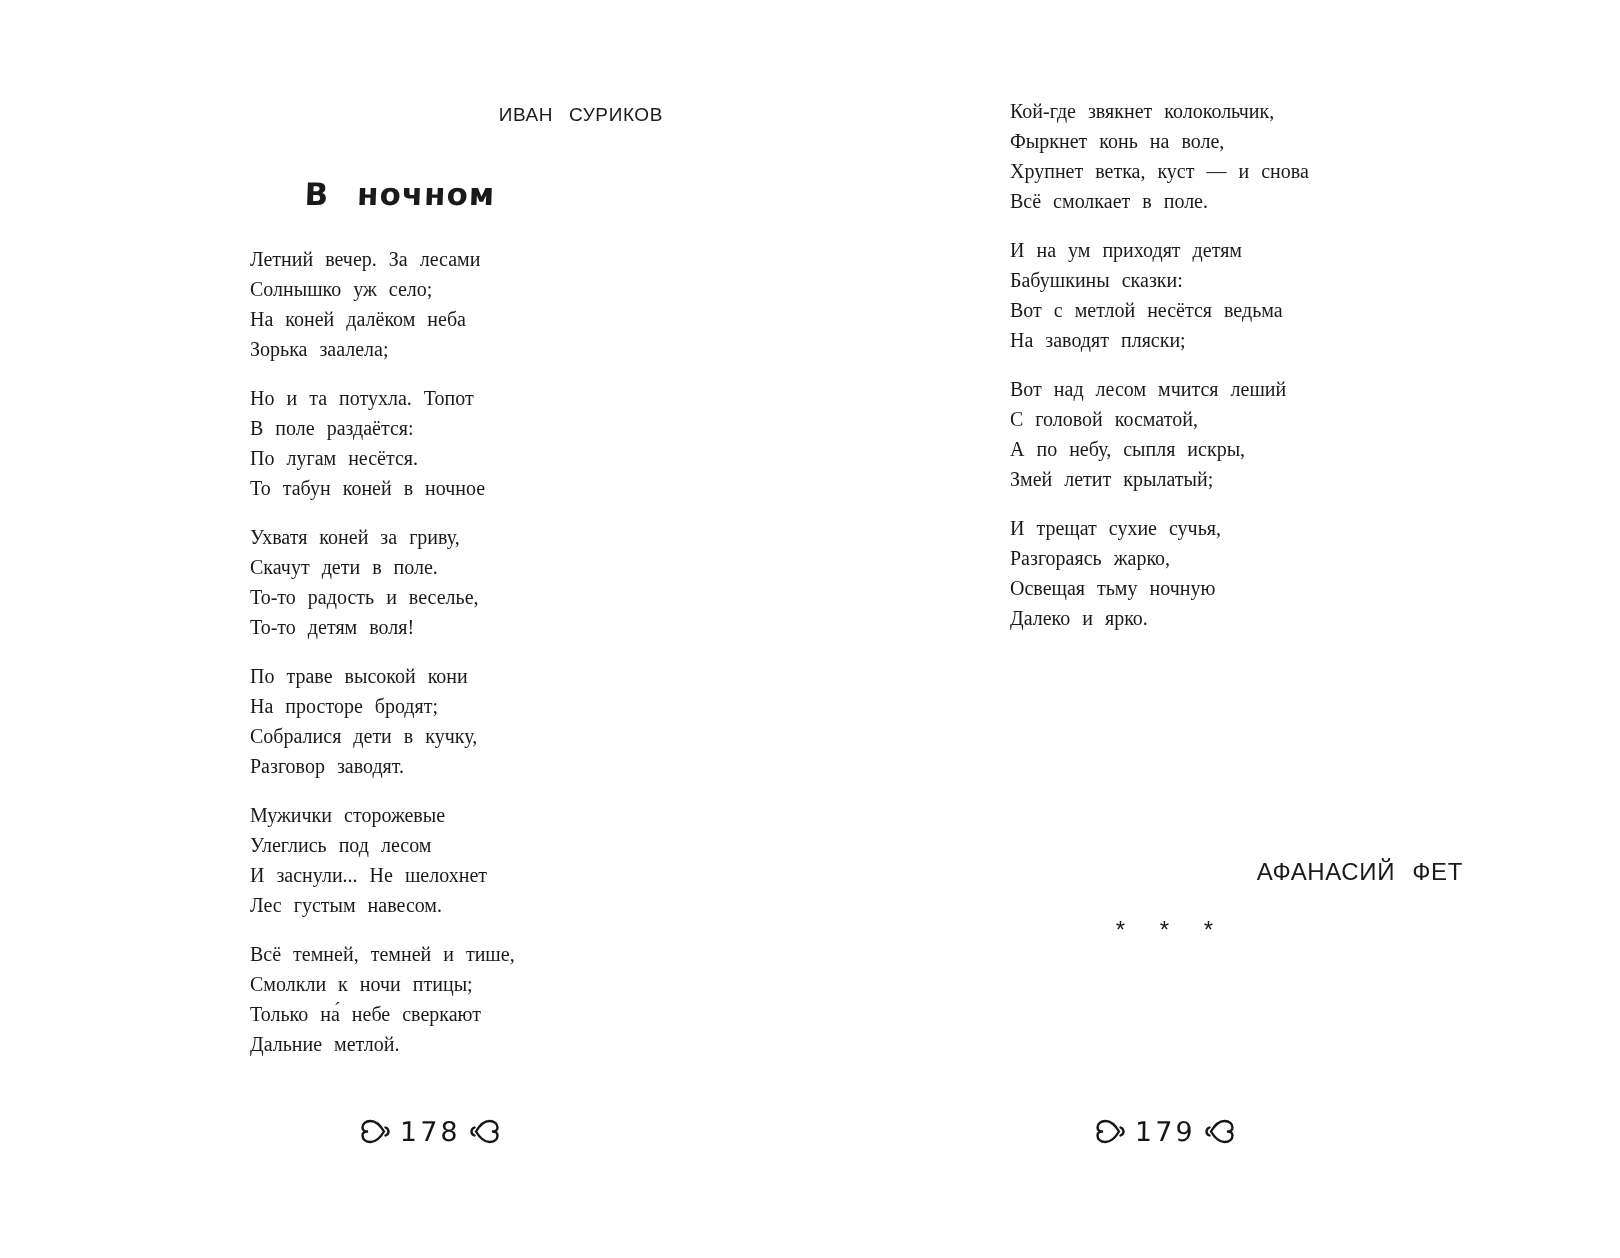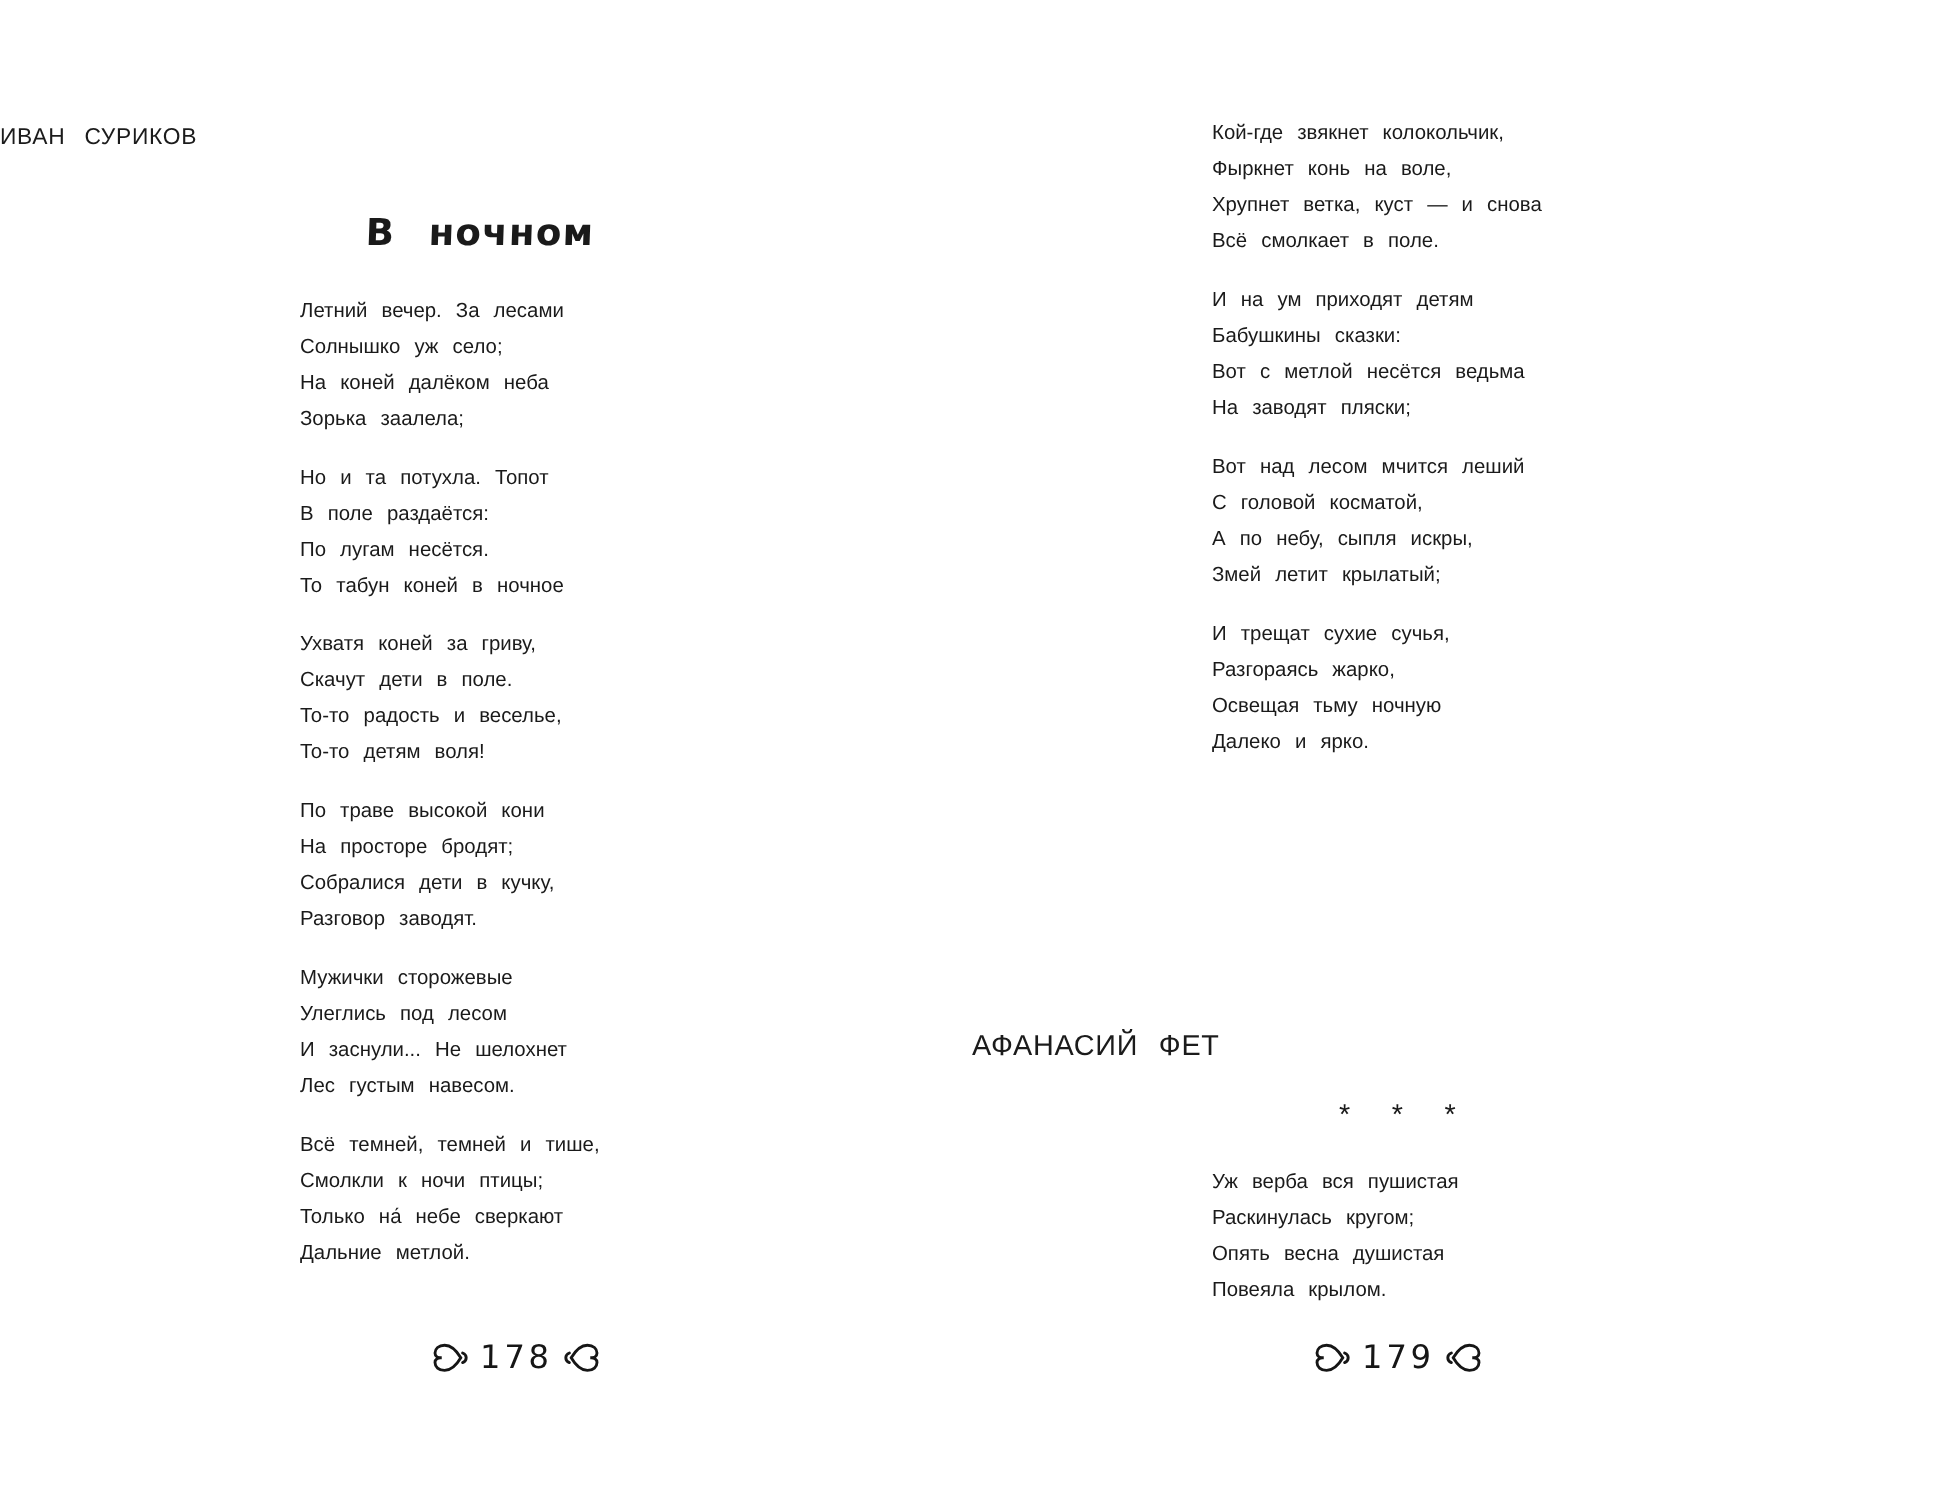--- a/index.html
+++ b/index.html
@@ -22,20 +22,21 @@
     height: 1258px;
   }
   .page-left  { left: 0; }
   .page-right { left: 810px; }
 
   .author-line {
     position: absolute;
     font-size: 19px;
     letter-spacing: 0.6px;
     word-spacing: 10px;
+    text-align: right;
     color: #1b1b1b;
   }
   .author-surikov {
     top: 104px;
     left: 0;
     width: 663px;
   }
   .author-fet {
     top: 858px;
     left: 0;
@@ -53,23 +54,24 @@
     font-family: "DejaVu Sans", sans-serif;
     font-size: 31px;
     font-weight: 700;
     word-spacing: 16px;
     letter-spacing: 1px;
     transform: skewX(-2deg);
   }
 
   .poem {
     position: absolute;
-    font-size: 17px;
+    font-size: 20px;
     line-height: 30px;
     word-spacing: 7px;
+    font-family: Liberation Serif, serif;
   }
   .poem-left-block  { top: 244px; left: 250px; }
   .poem-right-block { top: 96px;  left: 200px; }
   .poem-fet-block   { top: 970px; left: 200px; }
 
   .stanza { margin: 0 0 19px 0; }
   .line   { display: block; white-space: pre; }
 
   .stars-mark {
     position: absolute;
@@ -201,28 +203,20 @@
           <span class="line">Разгораясь жарко,</span>
           <span class="line">Освещая тьму ночную</span>
           <span class="line">Далеко и ярко.</span>
         </p>
       </div>
 
     <div class="author-line author-fet">АФАНАСИЙ ФЕТ</div>
 
     <div class="stars-mark">* * *</div>
 
-    <div class="poem poem-fet-block">
-        <p class="stanza">
-          <span class="line">Уж верба вся пушистая</span>
-          <span class="line">Раскинулась кругом;</span>
-          <span class="line">Опять весна душистая</span>
-          <span class="line">Повеяла крылом.</span>
-        </p>
-      </div>
 
     <div class="page-footer footer-right">
       <span class="ornament">
         <svg viewBox="0 0 36 27" width="36" height="27" fill="none" stroke="#161616" stroke-width="2.4" stroke-linecap="round">
           <path d="M27,13.5 C22,5 18,3 13.5,3 C8.5,3 5.5,6 5.5,9.5 C5.5,12.5 8,13.8 11,13.5 C8,13.2 5.5,14.5 5.5,17.5 C5.5,21 8.5,24 13.5,24 C18,24 22,22 27,13.5 Z"></path>
           <path d="M28.5,9.5 C32.5,11 32.5,16 28.5,17.5"></path>
         </svg>
       </span>
       <span class="page-number">179</span>
       <span class="ornament mirrored">

